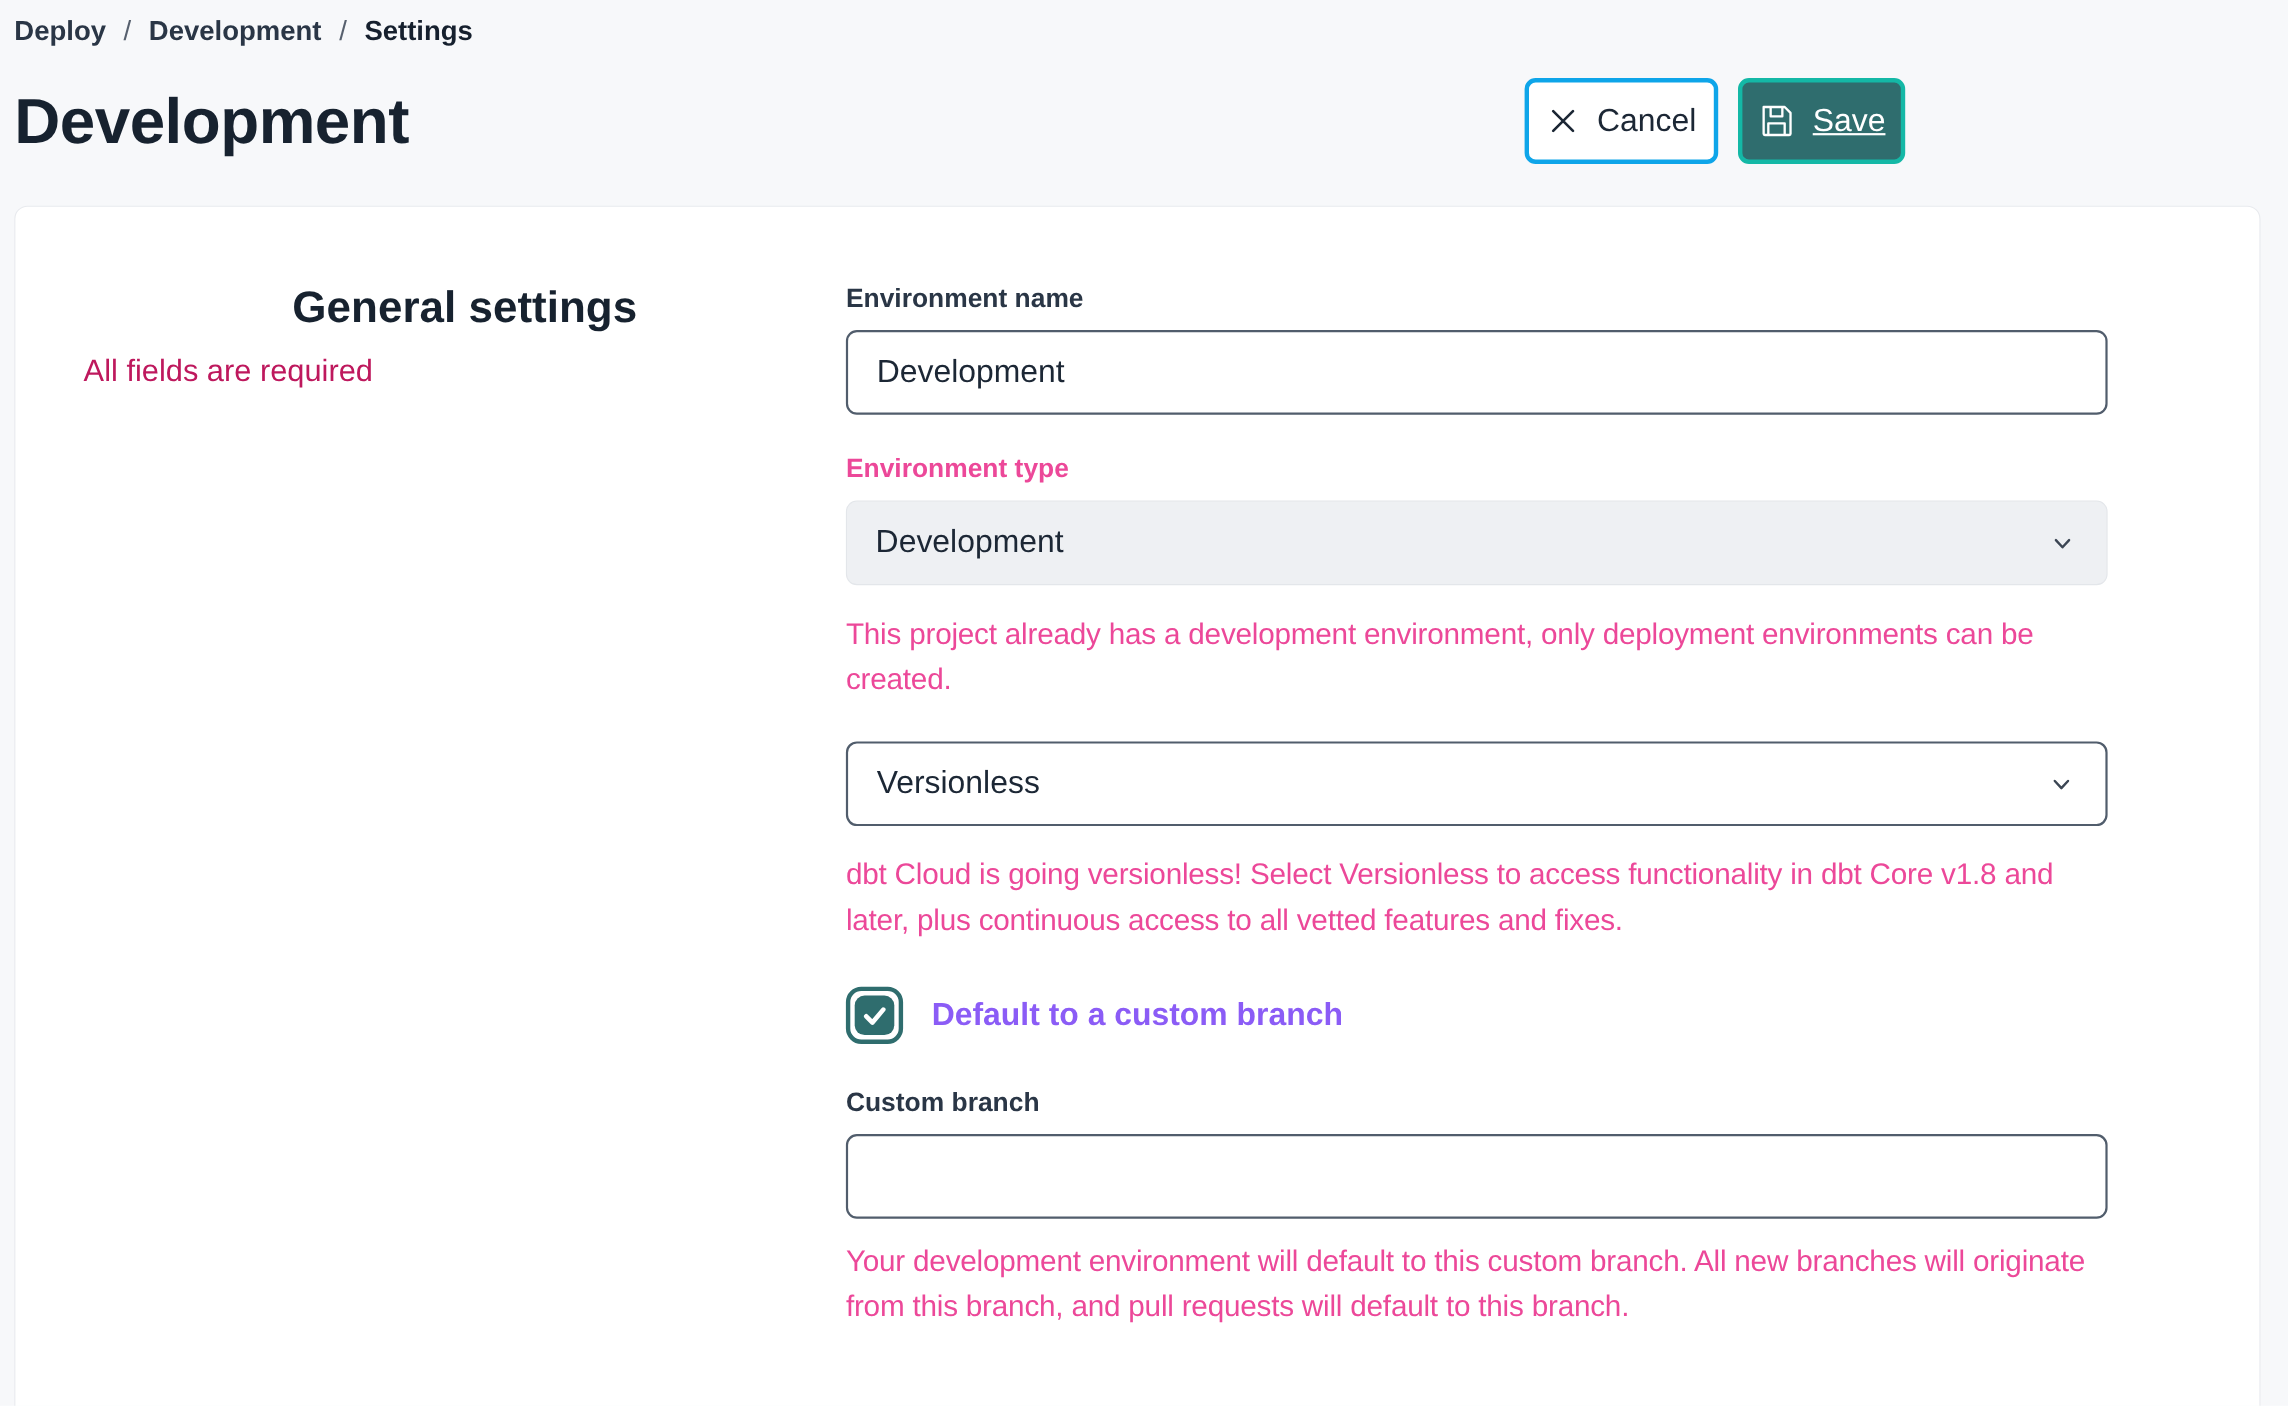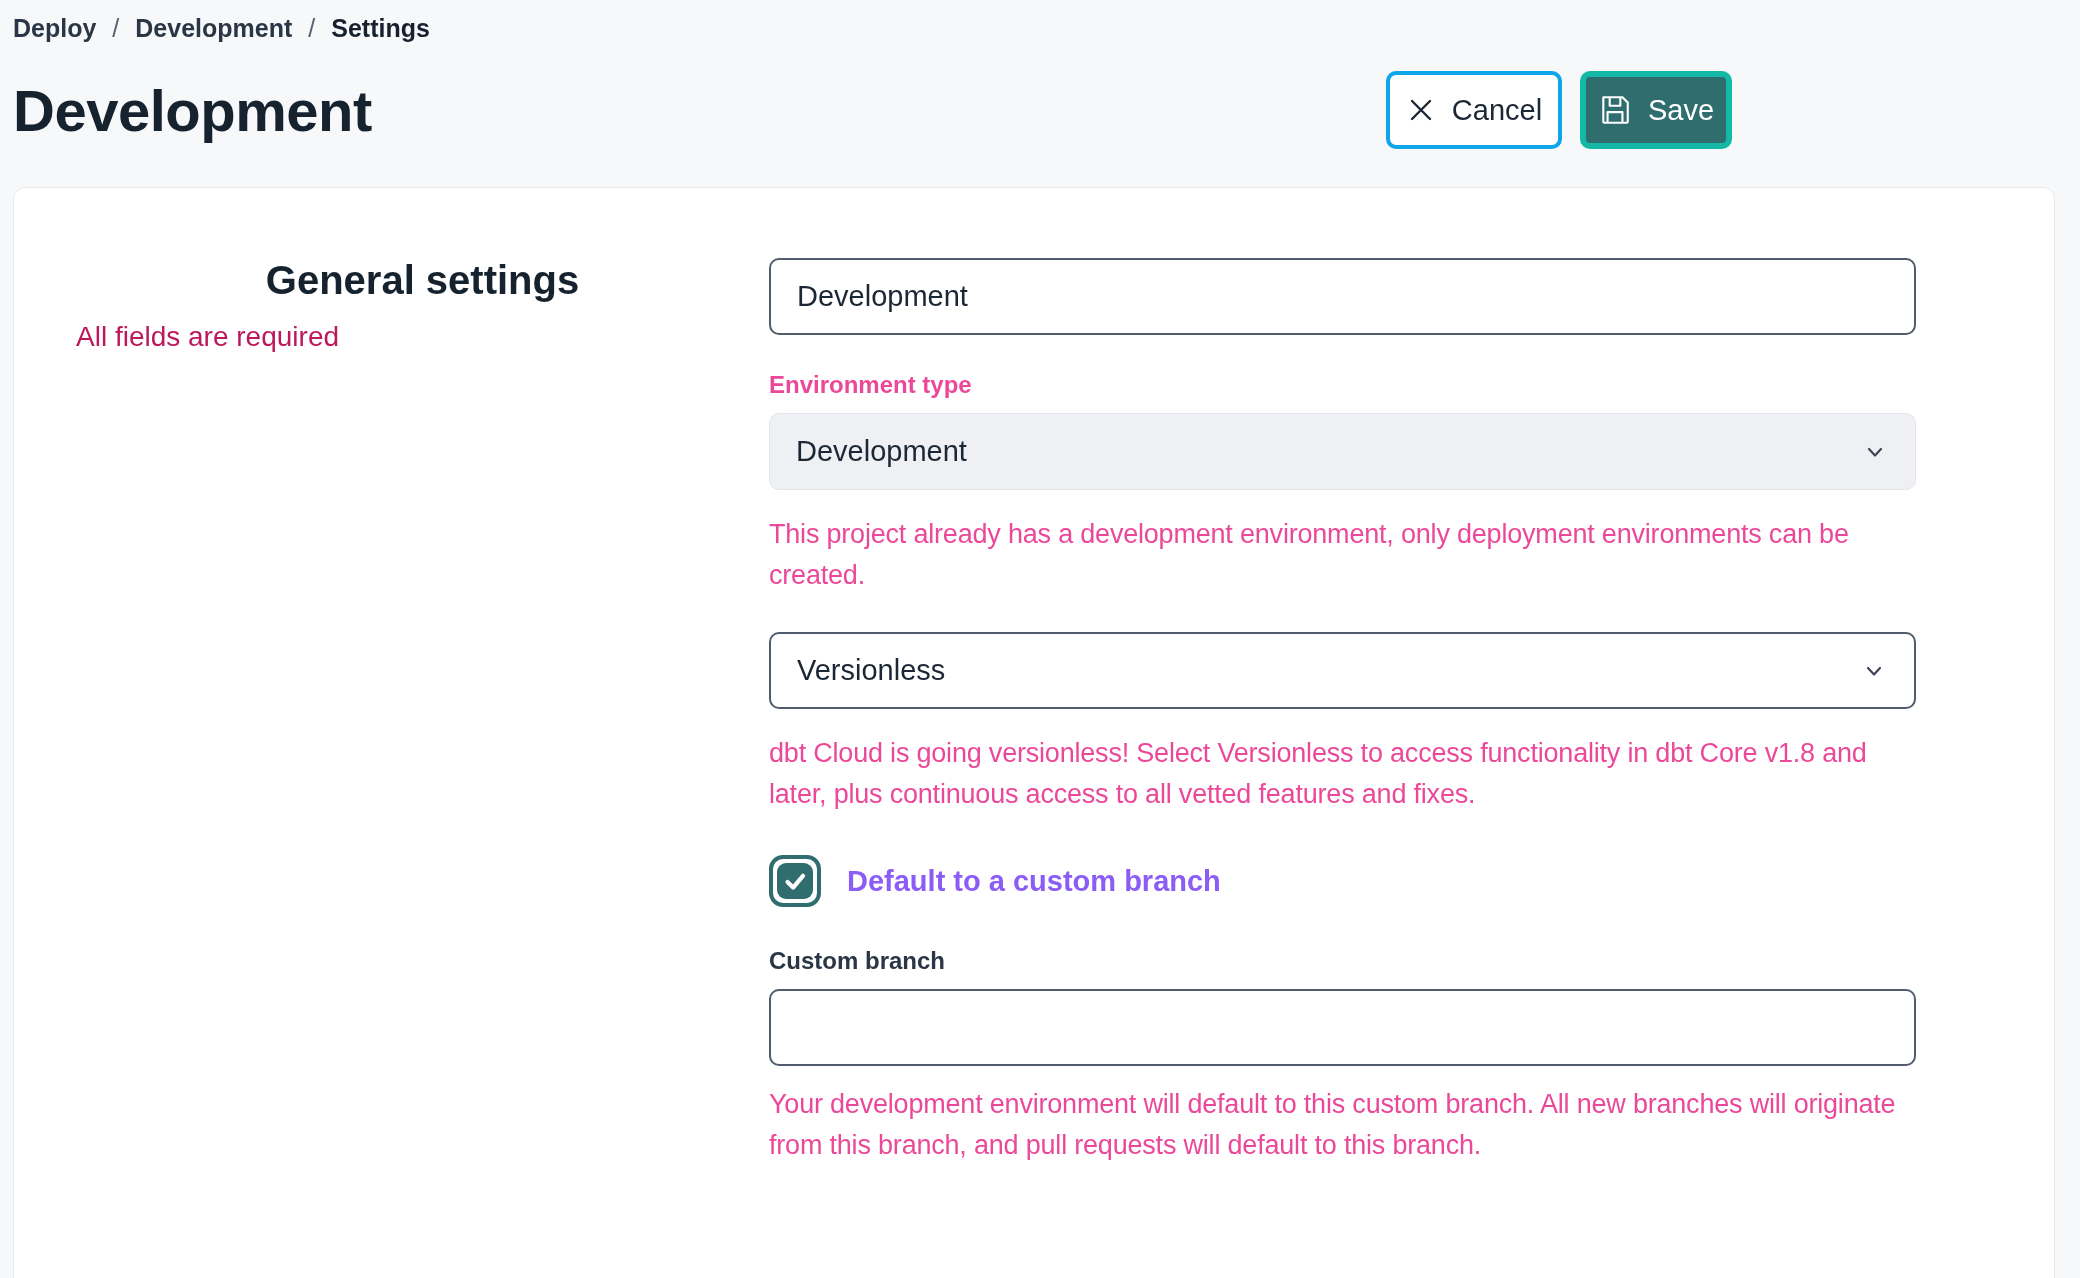--- a/index.html
+++ b/index.html
@@ -17,21 +17,21 @@
   .crumb-sep { color:#57606e; font-weight:400; }
   .crumb.current { font-weight:700; color:#16202e; }
 
   
   .header-row { display:flex; align-items:center; justify-content:space-between; margin-top:28px; }
   .page-title { font-size:58px; font-weight:700; color:#17222f; letter-spacing:-0.5px; }
   .header-actions { display:flex; align-items:center; gap:18px; }
   .btn { display:flex; align-items:center; justify-content:center; gap:16px;
          height:78px; border-radius:10px; font-size:29px; cursor:pointer; }
   .btn-cancel { width:176px; background:#ffffff; border:4px solid #0ea5e9; color:#1c2735; }
-  .btn-save   { width:152px; background:#2f6d6e; border:6px solid #14b8a6; color:#ffffff; }
+  .btn-save   { width:152px; background:#2f6d6e; border:4px solid #14b8a6; color:#ffffff;text-decoration:underline; }
 
   
   .card {
     margin-top:38px;
     width:2042px;
     height:1400px;            
     background:#ffffff;
     border:1px solid #e8eaee;
     border-radius:12px;
     padding:70px 60px;
@@ -119,20 +119,21 @@
   <section class="card">
 
     <div class="section-info">
       <h2 class="section-heading">General settings</h2>
       <p class="section-subheading">All fields are required</p>
     </div>
 
     <div class="form-col">
 
       
+      <div class="field-label">Environment name</div>
       <input class="text-input mb-lg" type="text" value="Development" style="">
 
       
       <div class="field-label disabled">Environment type</div>
       <div class="select disabled mb-md">
         <span>Development</span>
         <span style="display:inline-flex;">
           <svg width="28" height="28" viewBox="0 0 28 28" fill="none">
             <path d="M8 11 L14 17.5 L20 11" stroke="#3c4654" stroke-width="2.2" stroke-linecap="round" stroke-linejoin="round"></path>
           </svg>

